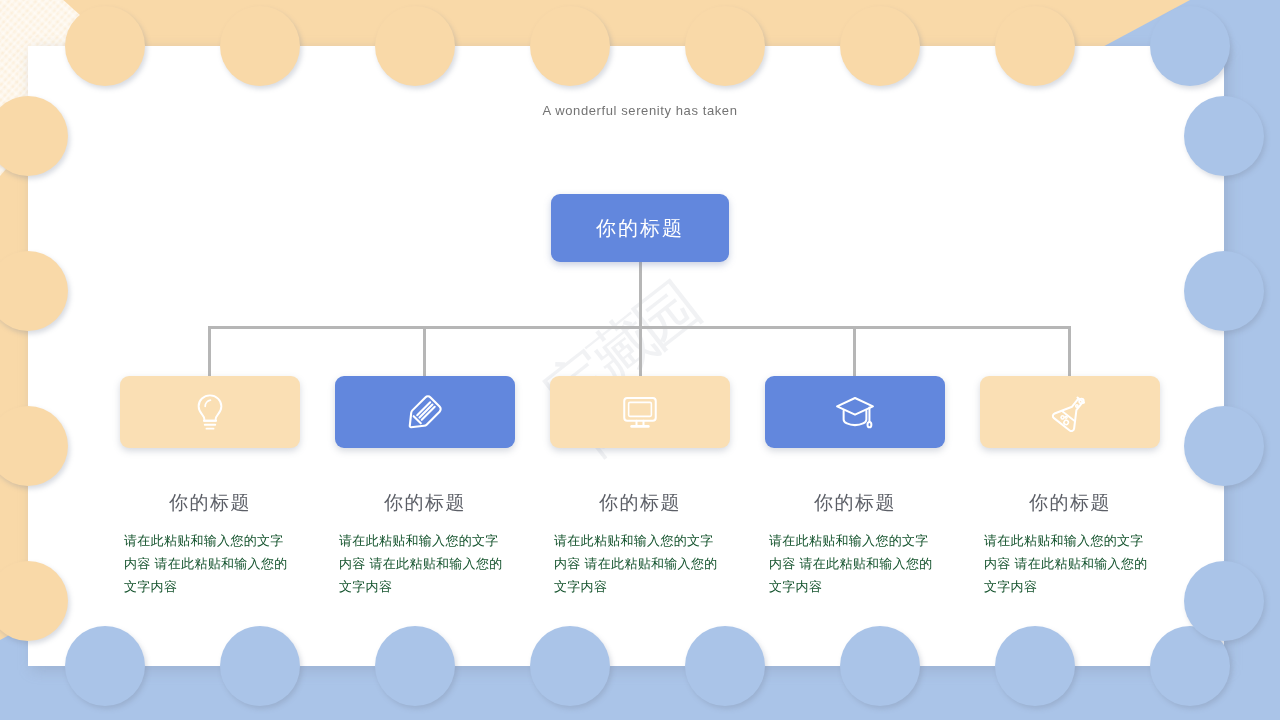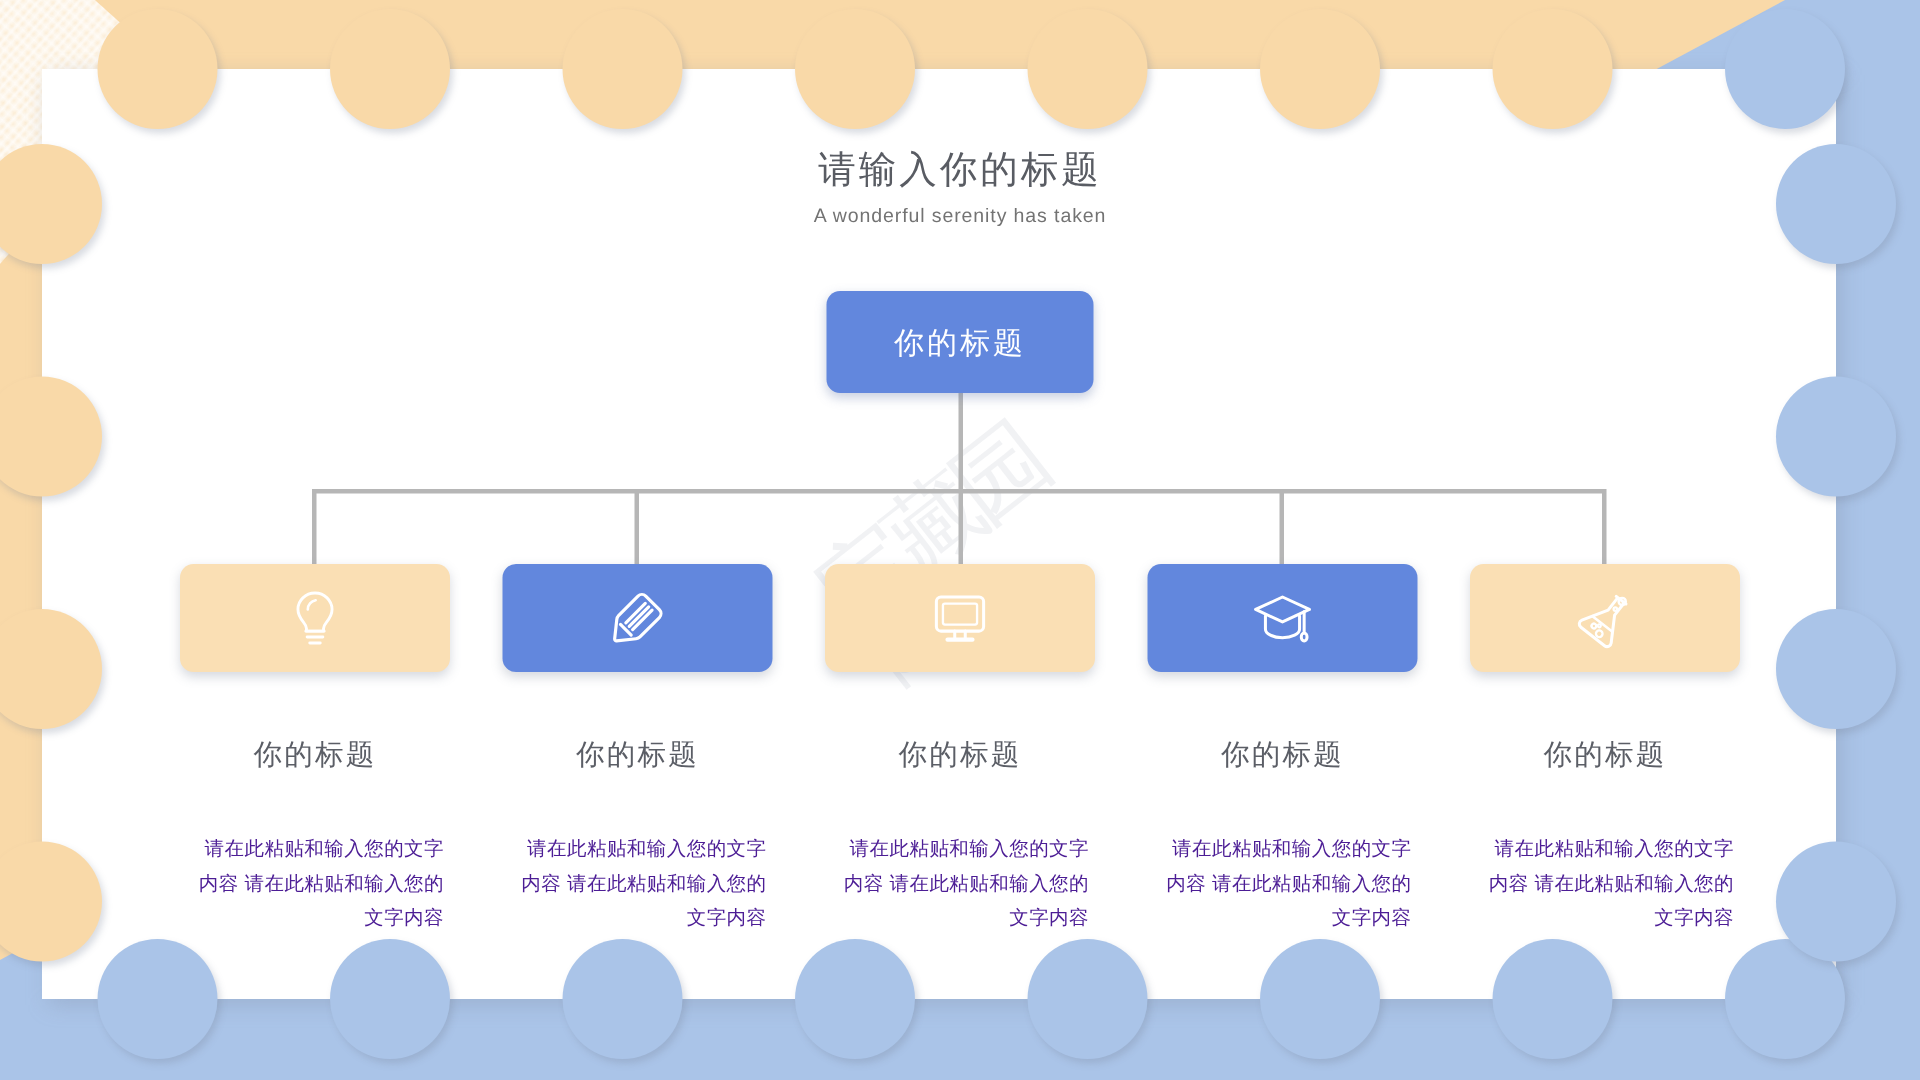--- a/index.html
+++ b/index.html
@@ -112,24 +112,24 @@
     box-shadow:0 3px 7px rgba(120,130,150,.30);
   }
   .box-peach { background:#fadfb4; }
   .box-blue  { background:#6287dd; }
   .icon-box svg { display:block; }
 
   .col-title {
     margin-top:42px; font-size:19px; color:#5b5e66; letter-spacing:1.5px;
   }
   .col-body {
-    margin-top:38px; font-size:13px; color:#4c1d95;
+    margin-top:13px; font-size:13px; color:#14532d;
     line-height:23px; letter-spacing:.3px;
     width:172px; margin-left:auto; margin-right:auto;
-    text-align:right;
+    text-align:left;
   }
 </style>
 </head>
 <body>
 
 <div id="slide">
 
   <div class="bg-blue"></div>
   <div class="chalk"></div>
 
@@ -156,21 +156,20 @@
       <div class="scallop sc-left" style="left: -12px; top: 251px; background: rgb(249, 217, 168); box-shadow: transparent 0px 0px 0px 0px inset, rgba(120, 130, 150, 0.28) 2px 3px 5px;"></div>
       <div class="scallop sc-left" style="left: -12px; top: 406px; background: rgb(249, 217, 168); box-shadow: transparent 0px 0px 0px 0px inset, rgba(120, 130, 150, 0.28) 2px 3px 5px;"></div>
       <div class="scallop sc-left" style="left: -12px; top: 561px; background: rgb(249, 217, 168); box-shadow: transparent 0px 0px 0px 0px inset, rgba(120, 130, 150, 0.28) 2px 3px 5px;"></div>
       <div class="scallop sc-right" style="left: 1184px; top: 96px; background: rgb(170, 196, 232); box-shadow: transparent 0px 0px 0px 0px inset, rgba(120, 130, 150, 0.28) 2px 3px 5px;"></div>
       <div class="scallop sc-right" style="left: 1184px; top: 251px; background: rgb(170, 196, 232); box-shadow: transparent 0px 0px 0px 0px inset, rgba(120, 130, 150, 0.28) 2px 3px 5px;"></div>
       <div class="scallop sc-right" style="left: 1184px; top: 406px; background: rgb(170, 196, 232); box-shadow: transparent 0px 0px 0px 0px inset, rgba(120, 130, 150, 0.28) 2px 3px 5px;"></div>
       <div class="scallop sc-right" style="left: 1184px; top: 561px; background: rgb(170, 196, 232); box-shadow: transparent 0px 0px 0px 0px inset, rgba(120, 130, 150, 0.28) 2px 3px 5px;"></div>
     </div>
 
   <div class="header">
-    <div class="title">请输入你的标题</div>
     <div class="subtitle">A wonderful serenity has taken</div>
   </div>
 
   <div class="watermark">
     <span>宝藏园</span>
     <span class="wm2">ppt</span>
   </div>
 
   <div class="line v-stem" style="left:638.5px; top:262px; height:66px;"></div>
   <div class="line h-bus" style="left:208px; top:326px; width:862px;"></div>

